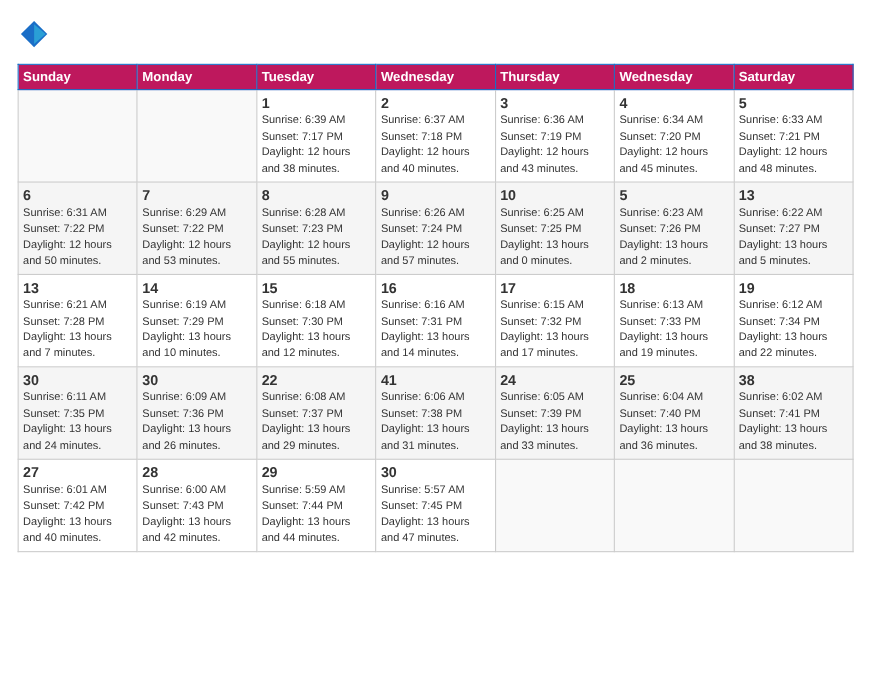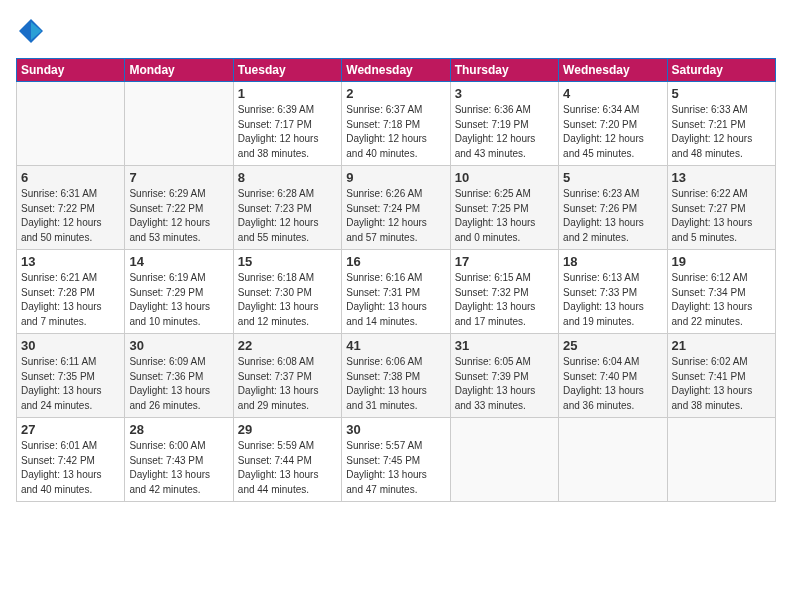--- a/index.html
+++ b/index.html
@@ -217,29 +217,29 @@
         </td>
         <td>
           <span class="day-number">22</span>
           <div class="day-detail">Sunrise: 6:08 AM<br>Sunset: 7:37 PM<br>Daylight: 13 hours and 29 minutes.</div>
         </td>
         <td>
           <span class="day-number">41</span>
           <div class="day-detail">Sunrise: 6:06 AM<br>Sunset: 7:38 PM<br>Daylight: 13 hours and 31 minutes.</div>
         </td>
         <td>
-          <span class="day-number">31</span>
+          <span class="day-number">24</span>
           <div class="day-detail">Sunrise: 6:05 AM<br>Sunset: 7:39 PM<br>Daylight: 13 hours and 33 minutes.</div>
         </td>
         <td>
           <span class="day-number">25</span>
           <div class="day-detail">Sunrise: 6:04 AM<br>Sunset: 7:40 PM<br>Daylight: 13 hours and 36 minutes.</div>
         </td>
         <td>
-          <span class="day-number">21</span>
+          <span class="day-number">38</span>
           <div class="day-detail">Sunrise: 6:02 AM<br>Sunset: 7:41 PM<br>Daylight: 13 hours and 38 minutes.</div>
         </td>
       </tr>
       <tr>
         <td>
           <span class="day-number">27</span>
           <div class="day-detail">Sunrise: 6:01 AM<br>Sunset: 7:42 PM<br>Daylight: 13 hours and 40 minutes.</div>
         </td>
         <td>
           <span class="day-number">28</span>

